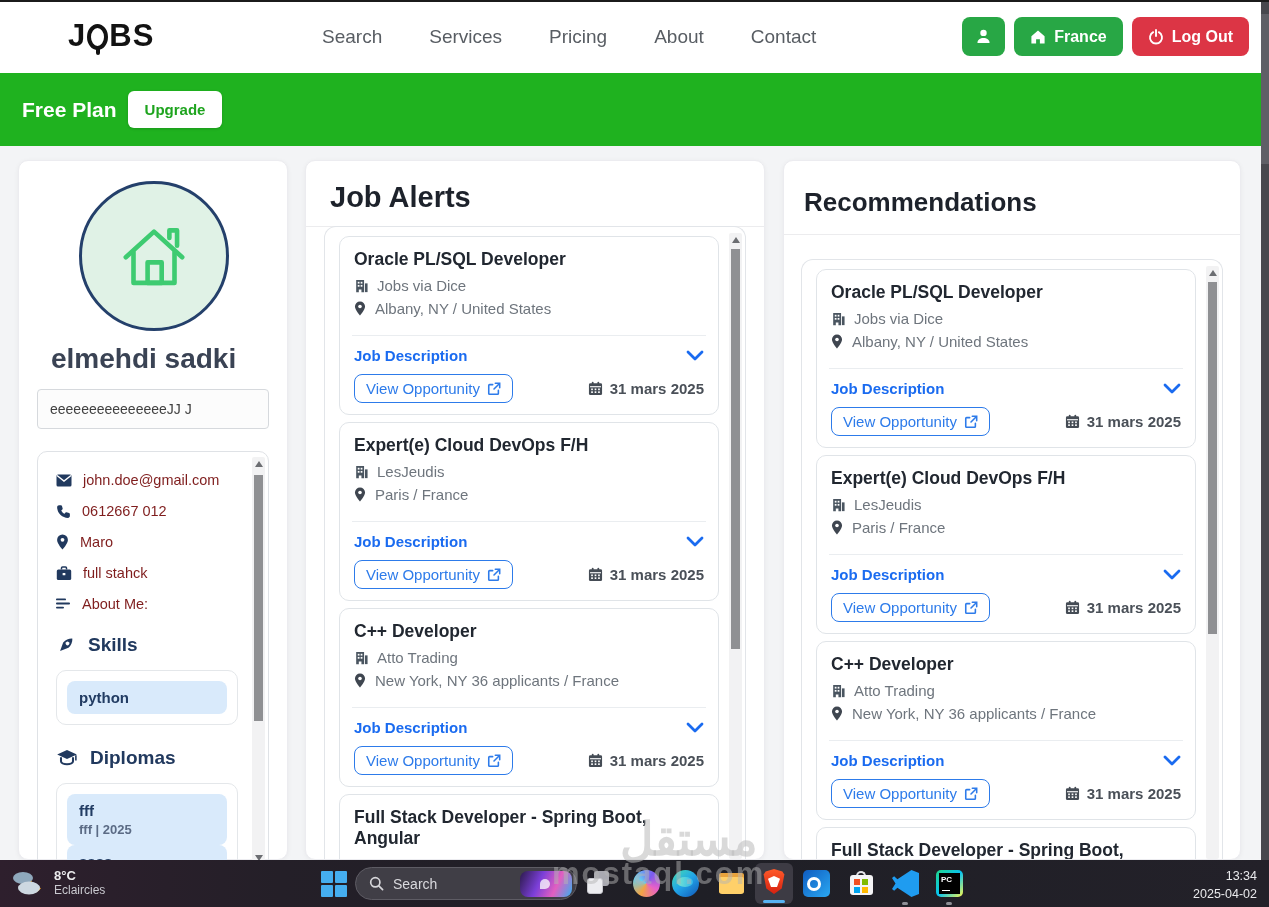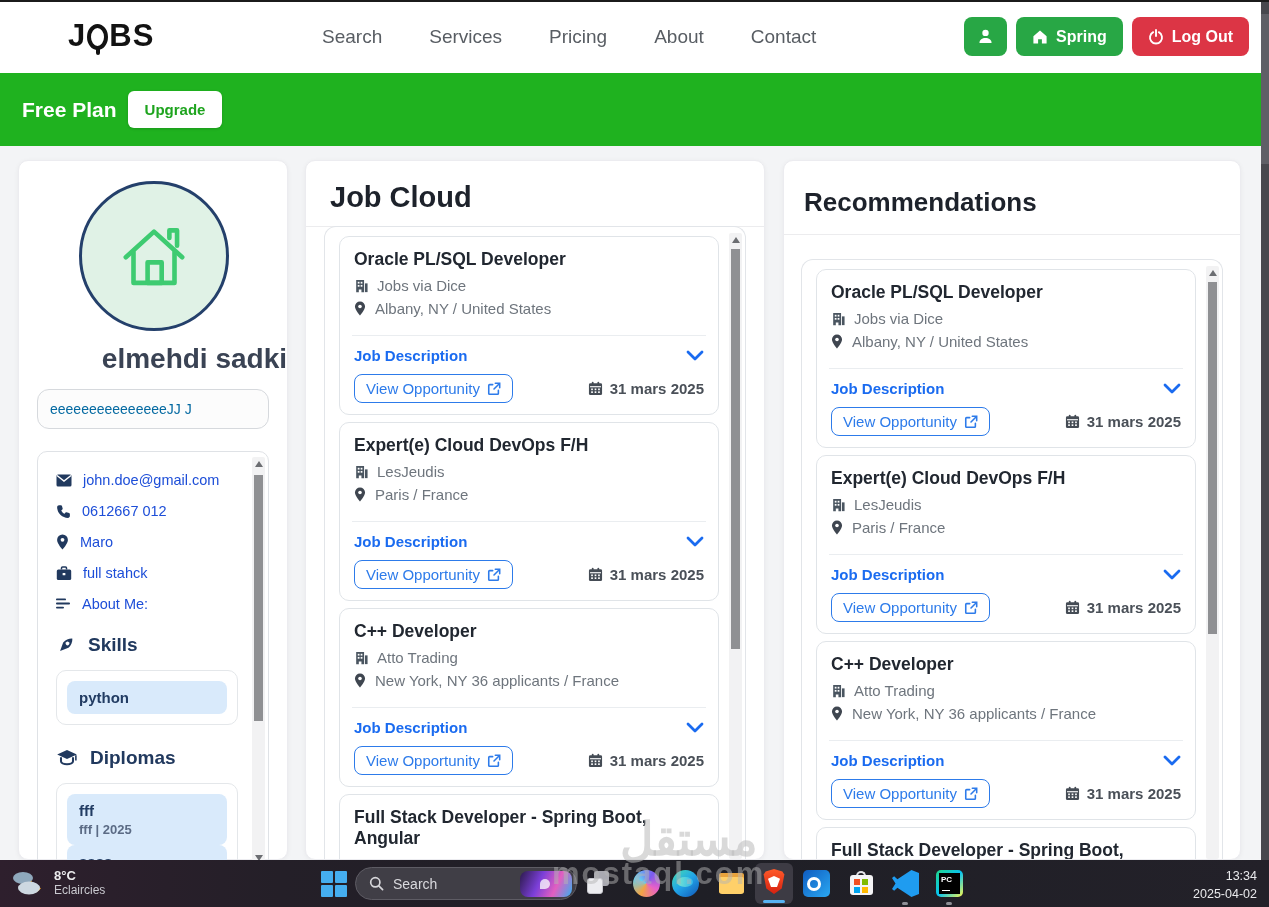--- a/index.html
+++ b/index.html
@@ -26,24 +26,24 @@
   .free-plan { position:absolute; left:22px; top:0; height:73px; display:flex; align-items:center; color:#fff; font-size:21px; font-weight:700; }
   .upgrade-btn { position:absolute; left:128px; top:18px; width:94px; height:37px; background:#fff; color:#1ea41e; font-size:15px; font-weight:700; border:none; border-radius:6px; cursor:pointer; box-shadow:0 1px 3px rgba(0,0,0,.15); font-family:inherit; }
 
   
   .content { position:absolute; top:146px; left:0; width:1269px; height:714px; background:#f3f4f6; }
   .panel { position:absolute; background:#fff; border:1px solid #ececf0; border-radius:10px; box-shadow:0 1px 5px rgba(0,0,0,.05); }
 
   
   .profile-card { left:18px; top:14px; width:270px; height:700px; }
   .avatar { position:absolute; left:60px; top:20px; width:150px; height:150px; border-radius:50%; background:#e0f2e6; border:3px solid #24406b; display:flex; align-items:center; justify-content:center; }
-  .profile-name { position:absolute; left:0; top:182px; width:100%; text-align:right; font-size:28px; font-weight:600; color:#3a4354; }
-  .profile-input { position:absolute; left:18px; top:228px; width:232px; height:40px; border:1px solid #d6d9dd; border-radius:12px; background:#fcfcfc; color:#0369a1; font-size:14px; padding:0 12px; font-family:inherit; }
+  .profile-name { position:absolute; left:0; top:182px; width:100%; text-align:left; font-size:28px; font-weight:600; color:#3a4354;padding-left:32px; }
+  .profile-input { position:absolute; left:18px; top:228px; width:232px; height:40px; border:1px solid #d6d9dd; border-radius:4px; background:#fcfcfc; color:#404040; font-size:14px; padding:0 12px; font-family:inherit; }
   .info-box { position:absolute; left:18px; top:290px; width:232px; height:420px; border:1px solid #dfe2e6; border-radius:10px; padding:20px 30px 0 18px; }
-  .info-row { display:flex; align-items:center; gap:11px; margin-bottom:15px; font-size:14.5px; color:#1d4ed8; }
+  .info-row { display:flex; align-items:center; gap:11px; margin-bottom:15px; font-size:14.5px; color:#7f1d1d; }
   .info-row .ic { flex:0 0 auto; display:flex; }
   .sec-header { display:flex; align-items:center; gap:12px; font-size:19px; font-weight:700; color:#21395e; margin:22px 0 14px; }
   .chips-card { border:1px solid #e4e7ea; border-radius:10px; padding:10px; }
   .chip { background:#d9eafb; border-radius:8px; padding:8px 12px; font-size:15px; font-weight:700; color:#223c63; }
   .chip:last-child { margin-bottom:0; }
   .chip .chip-sub { font-size:13px; font-weight:600; color:#5b6b85; margin-top:3px; }
 
   
   .vscroll { position:absolute; width:13px; background:#f2f2f3; border-radius:2px; }
   .vscroll .thumb { position:absolute; left:2px; width:9px; background:#8f9093; }
@@ -154,21 +154,21 @@
               <path d="M2.3 14c0-3.1 2.6-4.6 5.7-4.6s5.7 1.5 5.7 4.6z" fill="#fff"></path>
             </svg>
           </span>
       </button>
       <button class="btn btn-accueil">
         <span>
             <svg width="16" height="16" viewBox="0 0 16 16">
               <path d="M8 1.6l6.6 5.6V14.5h-4.7v-4.2H6.1v4.2H1.4V7.2z" fill="#fff"></path>
             </svg>
           </span>
-        <span>Spring</span>
+        <span>France</span>
       </button>
       <button class="btn btn-logout">
         <span>
             <svg width="16" height="16" viewBox="0 0 16 16">
               <path d="M5.2 3.2a6 6 0 1 0 5.6 0" stroke="#fff" stroke-width="1.9" fill="none" stroke-linecap="round"></path>
               <line x1="8" y1="1" x2="8" y2="7" stroke="#fff" stroke-width="1.9" stroke-linecap="round"></line>
             </svg>
           </span>
         <span>Log Out</span>
       </button>
@@ -281,21 +281,21 @@
 
         <div class="vscroll info-scroll">
           <div class="arr up"></div>
           <div class="thumb"></div>
           <div class="arr down"></div>
         </div>
       </div>
     </div>
 
     <div class="panel jobs-panel">
-      <div class="panel-title">Job Cloud</div>
+      <div class="panel-title">Job Alerts</div>
       <div class="title-divider"></div>
       <div class="job-list">
 
   <div class="job-card">
     <div class="jc-title">Oracle PL/SQL Developer</div>
     <div class="jc-meta">
       <span>
                 <svg width="14" height="14" viewBox="0 0 16 16">
                   <path d="M2.5 1h9v14h-3v-3h-3v3h-3z" fill="#4a5560"></path>
                   <rect x="12.5" y="5" width="3" height="10" fill="#4a5560"></rect>

